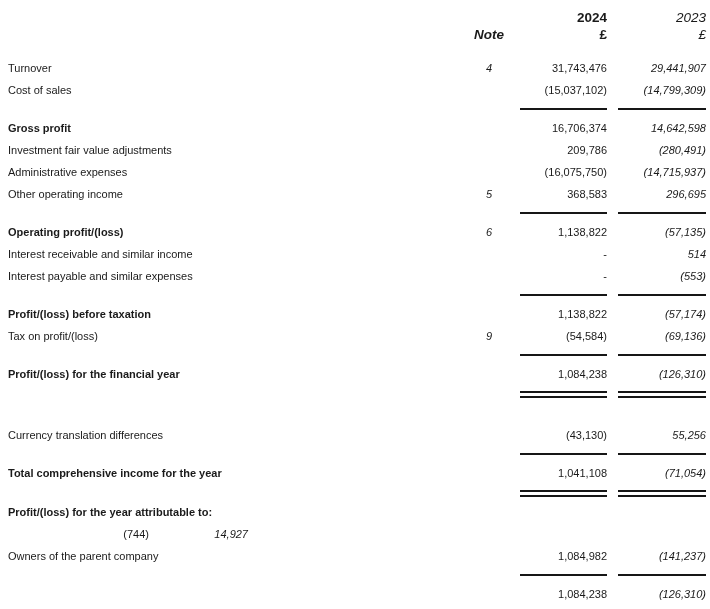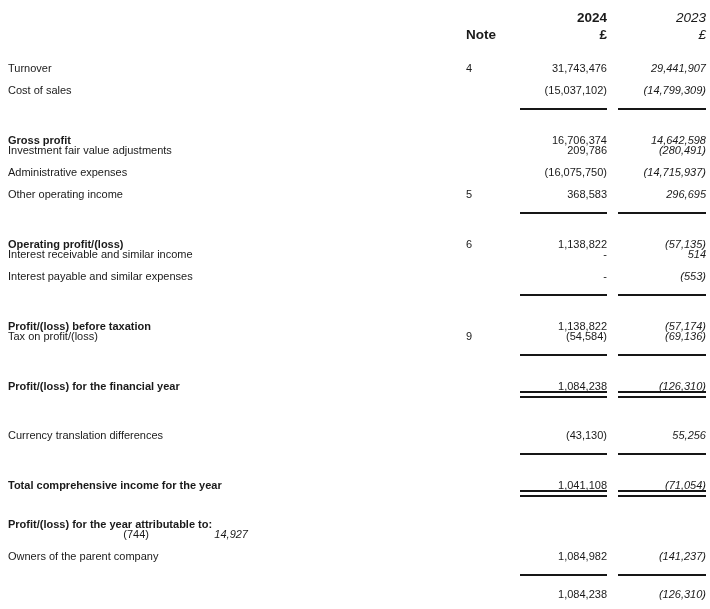--- a/index.html
+++ b/index.html
@@ -11,24 +11,24 @@
     color: #1a1a1a;
   }
   .sheet {
     width: 710px; height: 460px;
     padding: 9px 4px 0 8px;
   }
   .row { display: flex; align-items: baseline; }
   .row.item { height: 22px; line-height: 22px; font-size: 11px; }
   .row.head { height: 17px; line-height: 17px; font-size: 13.5px; }
   .label { flex: 1; text-align: left; white-space: nowrap; }
-  .note  { width: 46px; text-align: left; }
+  .note  { width: 46px; text-align: center; font-style: italic; }
   .c24   { width: 95px; text-align: right; font-weight: normal; }
   .c23   { width: 99px; text-align: right; font-style: italic; }
-  .bold .label { font-weight: bold; margin-top: 12px; }
+  .bold .label { font-weight: bold; }
   .head .note, .head .c24 { font-weight: bold; }
   .head .c23 { font-style: italic; font-weight: normal; }
   .head-gap { height: 14px; }
   .spacer { height: 22px; }
   .row.rule { margin: 7px 0 7px 0; align-items: flex-start; }
   .row.double-rule { margin: 6px 0 4px 0; align-items: flex-start; }
   .rule .c24 .line, .rule .c23 .line { height: 2px; background: #161616; }
   .double-rule .c24 .line, .double-rule .c23 .line {
     height: 7px; background: transparent;
     border-top: 2px solid #161616; border-bottom: 2px solid #161616;

